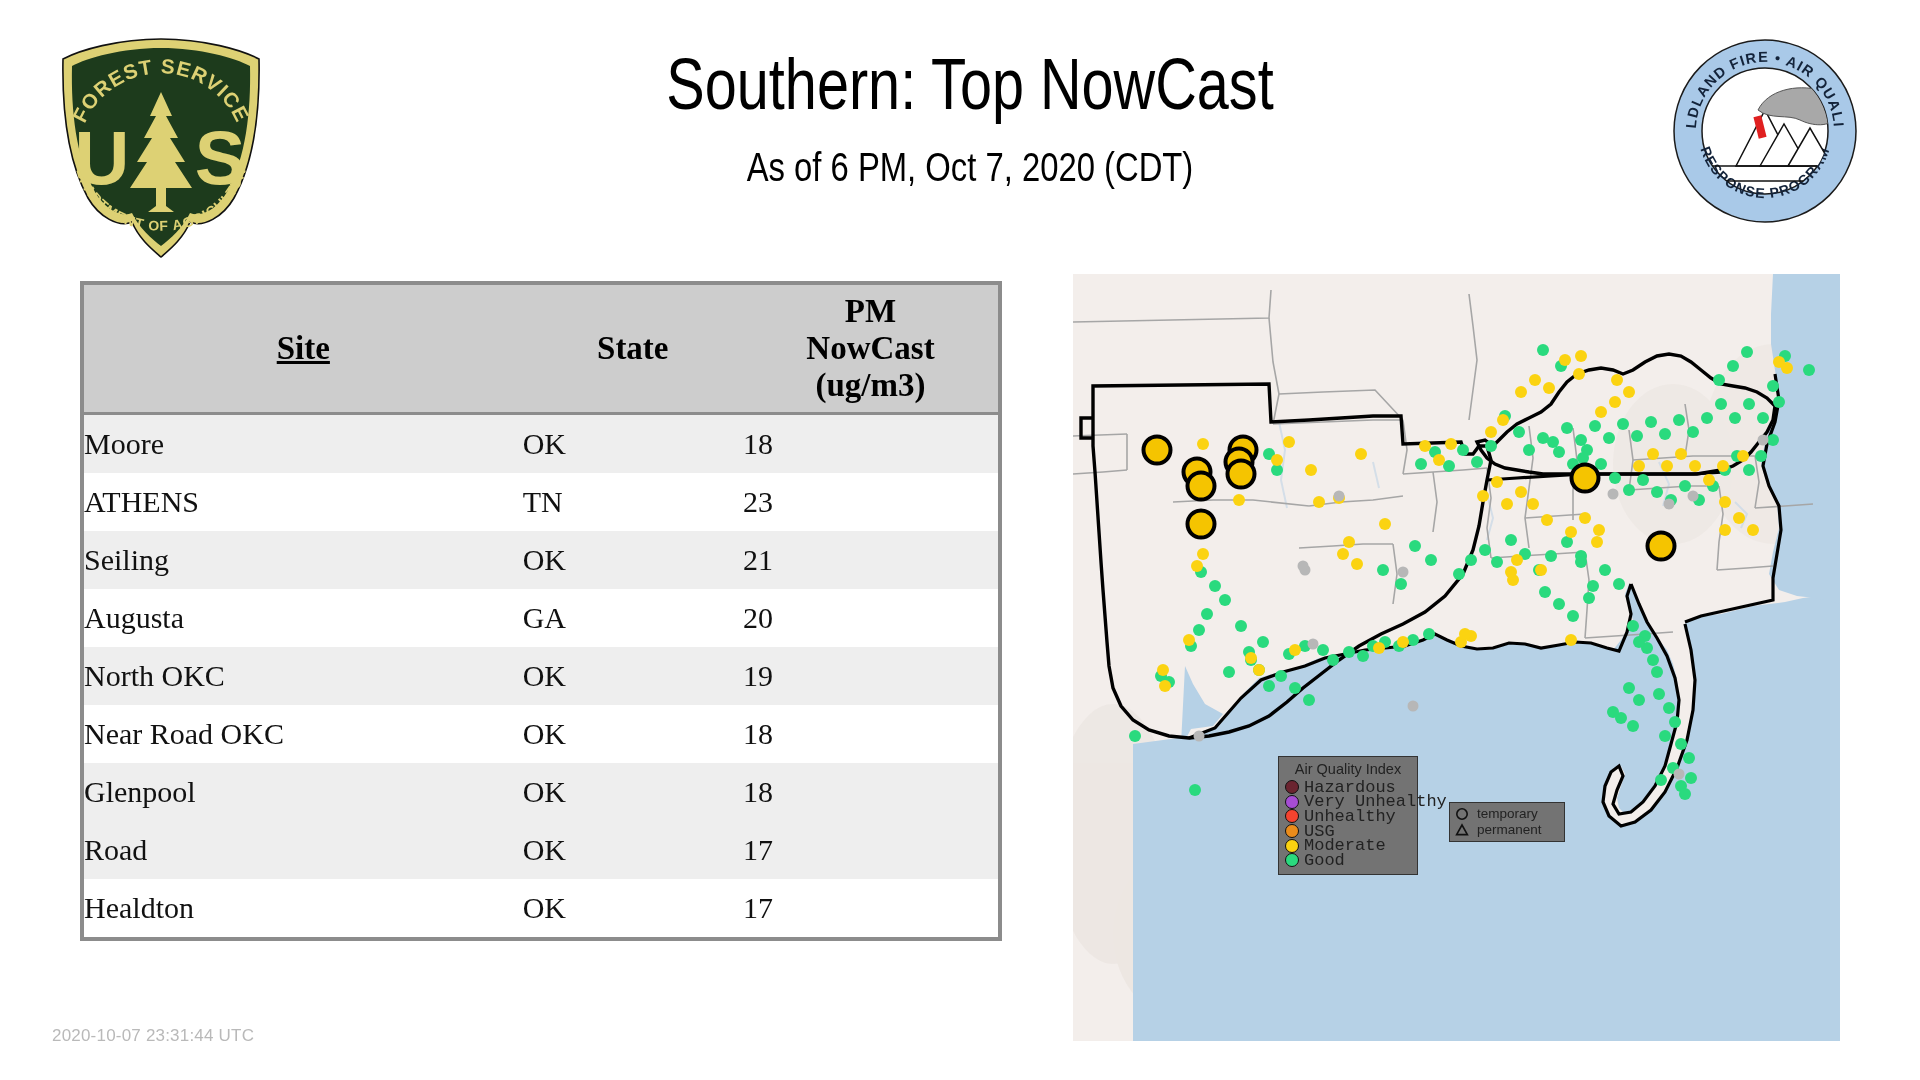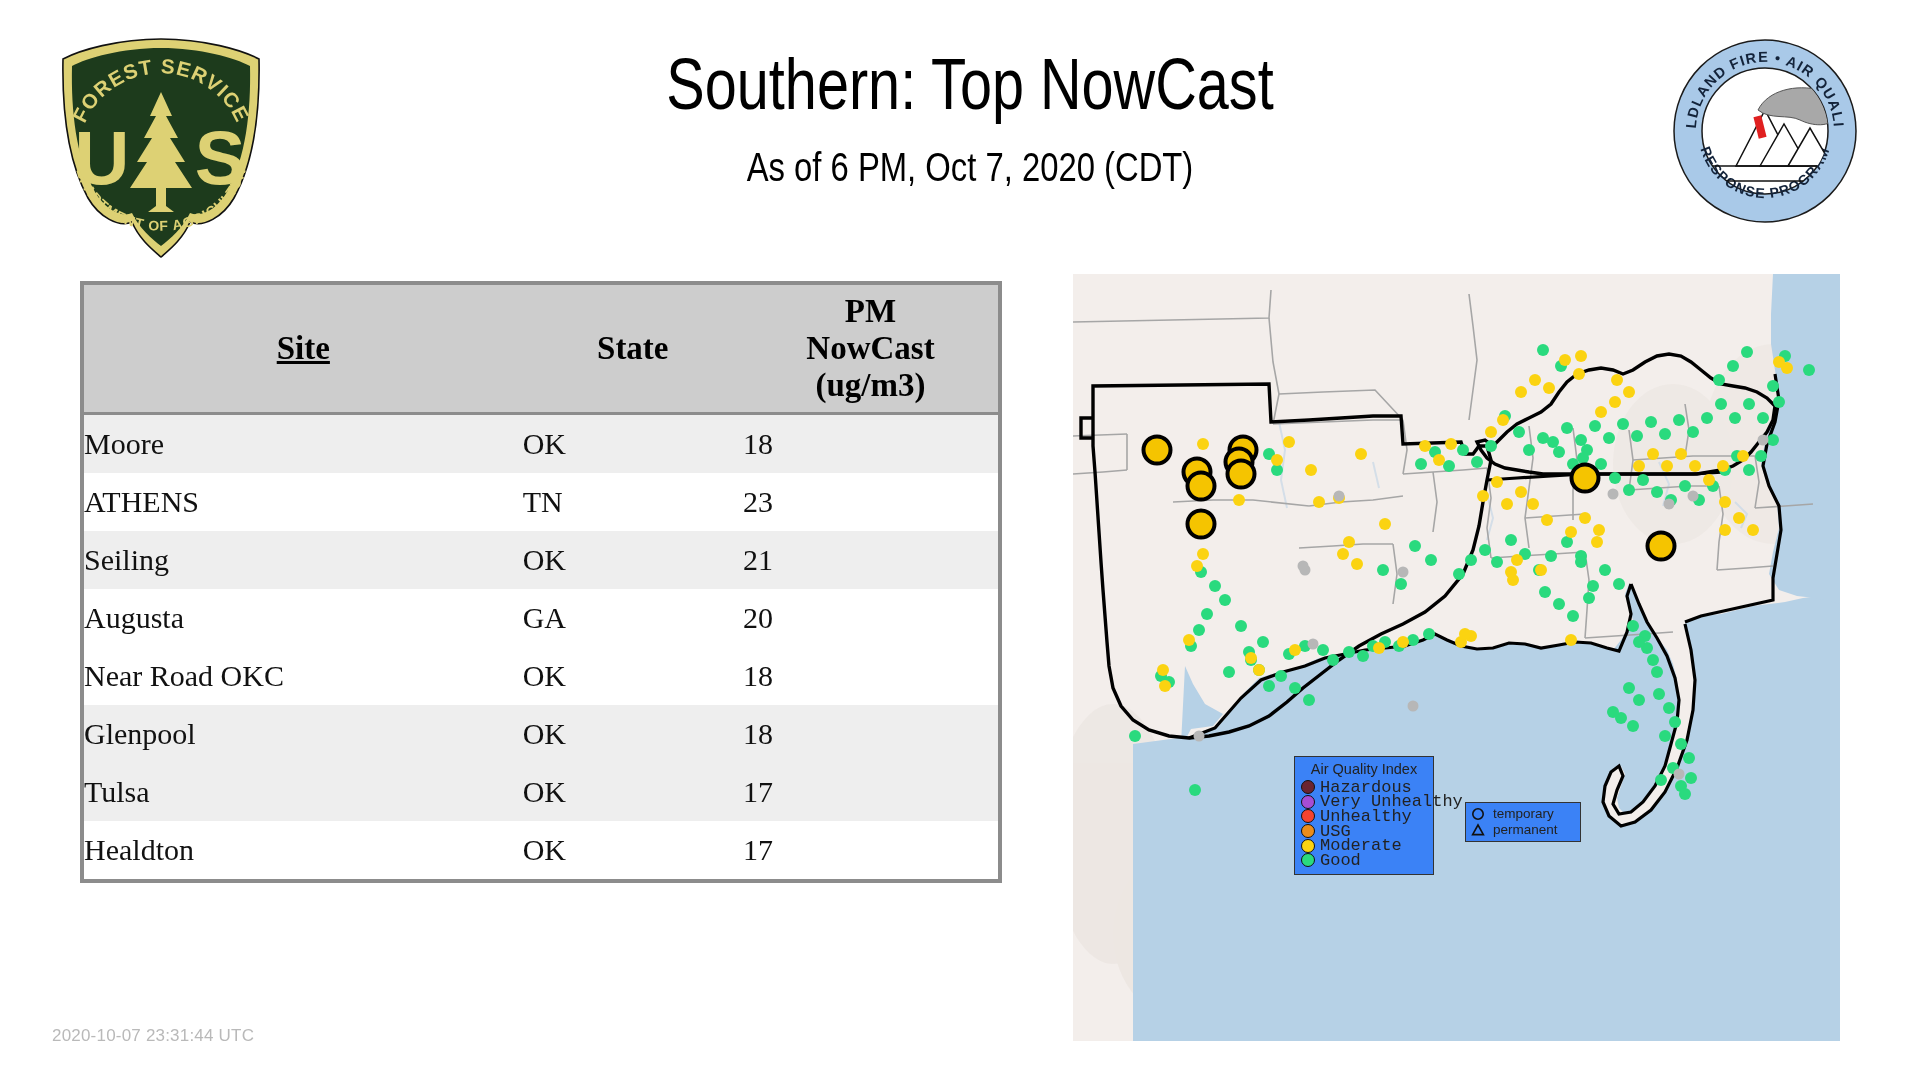--- a/index.html
+++ b/index.html
@@ -33,21 +33,21 @@
 
   
   #footer-stamp{position:absolute;left:52px;top:1026px;font-size:17px;color:#b9b9b9;
                 font-family:"Liberation Sans",sans-serif;letter-spacing:.2px;}
 
   
   #map-panel{position:absolute;left:1073px;top:274px;width:767px;height:767px;overflow:hidden;
              background:#f3eeeb;}
   #map-svg{position:absolute;left:0;top:0;width:767px;height:767px;display:block;}
 
-  .legend-box{position:absolute;background:#3b82f6;border:1.6px solid #333;margin-left:16px;}
+  .legend-box{position:absolute;background:#737373;border:1.6px solid #333;}
   #aqi-legend{left:1278px;top:756px;width:126px;padding:4px 6px 6px 6px;}
   #aqi-legend .lg-title{font-size:14.5px;color:#222;text-align:center;margin-bottom:3px;
         font-family:"Liberation Sans",sans-serif;}
   #aqi-legend .lg-row{display:flex;align-items:center;gap:5px;height:14.6px;}
   #aqi-legend .sw{width:12px;height:12px;border-radius:50%;border:1.4px solid #111;flex:0 0 auto;}
   #aqi-legend .lb{font-size:17px;color:#222;white-space:nowrap;line-height:1;
         font-family:Liberation Mono, monospace;}
 
   #type-legend{left:1449px;top:802px;width:104px;padding:3px 5px;}
   #type-legend .tl-row{display:flex;align-items:center;gap:8px;height:16px;}
@@ -160,32 +160,37 @@
       <tr class="alt">
           <td>Seiling</td>
           <td>OK</td>
           <td>21</td>
         </tr>
       <tr class="plain">
           <td>Augusta</td>
           <td>GA</td>
           <td>20</td>
         </tr>
+      <tr class="alt">
+          <td>North OKC</td>
+          <td>OK</td>
+          <td>19</td>
+        </tr>
       <tr class="plain">
           <td>Near Road OKC</td>
           <td>OK</td>
           <td>18</td>
         </tr>
       <tr class="alt">
           <td>Glenpool</td>
           <td>OK</td>
           <td>18</td>
         </tr>
       <tr class="alt">
-          <td>Tulsa</td>
+          <td>Road</td>
           <td>OK</td>
           <td>17</td>
         </tr>
       <tr class="plain">
           <td>Healdton</td>
           <td>OK</td>
           <td>17</td>
         </tr>
     </tbody>
   </table>

